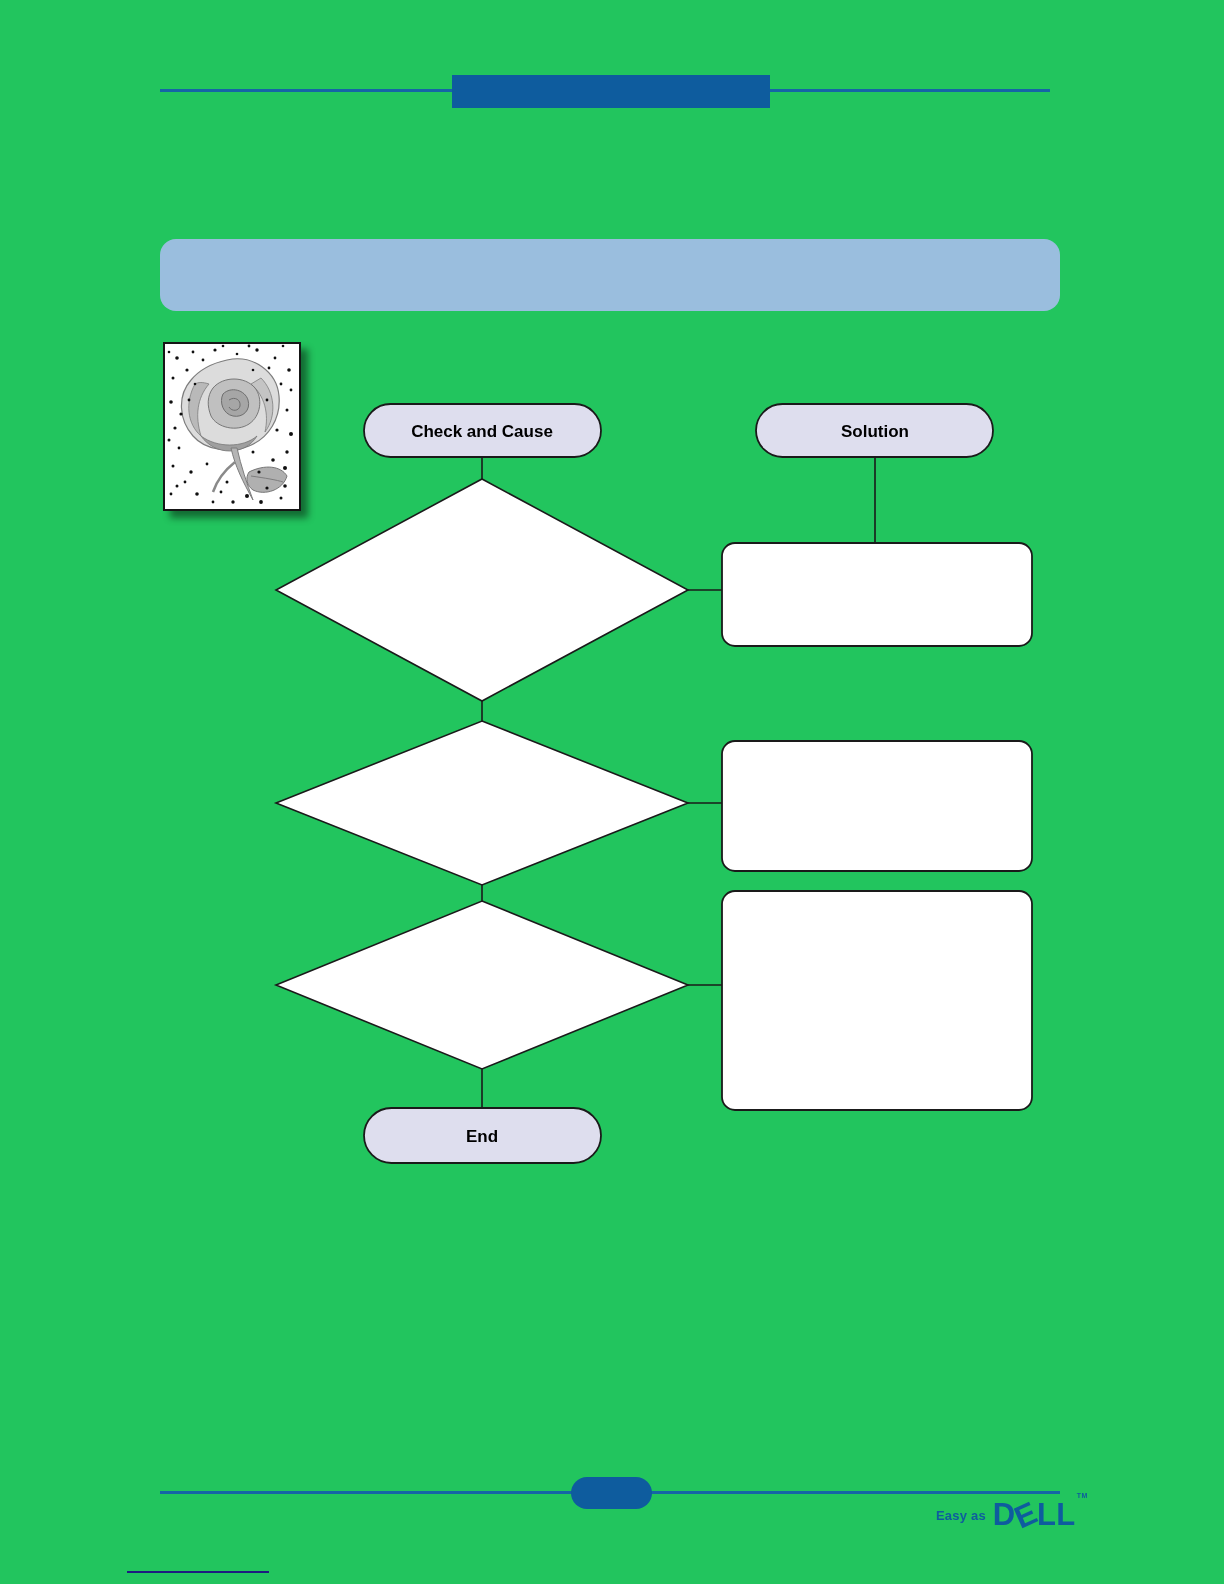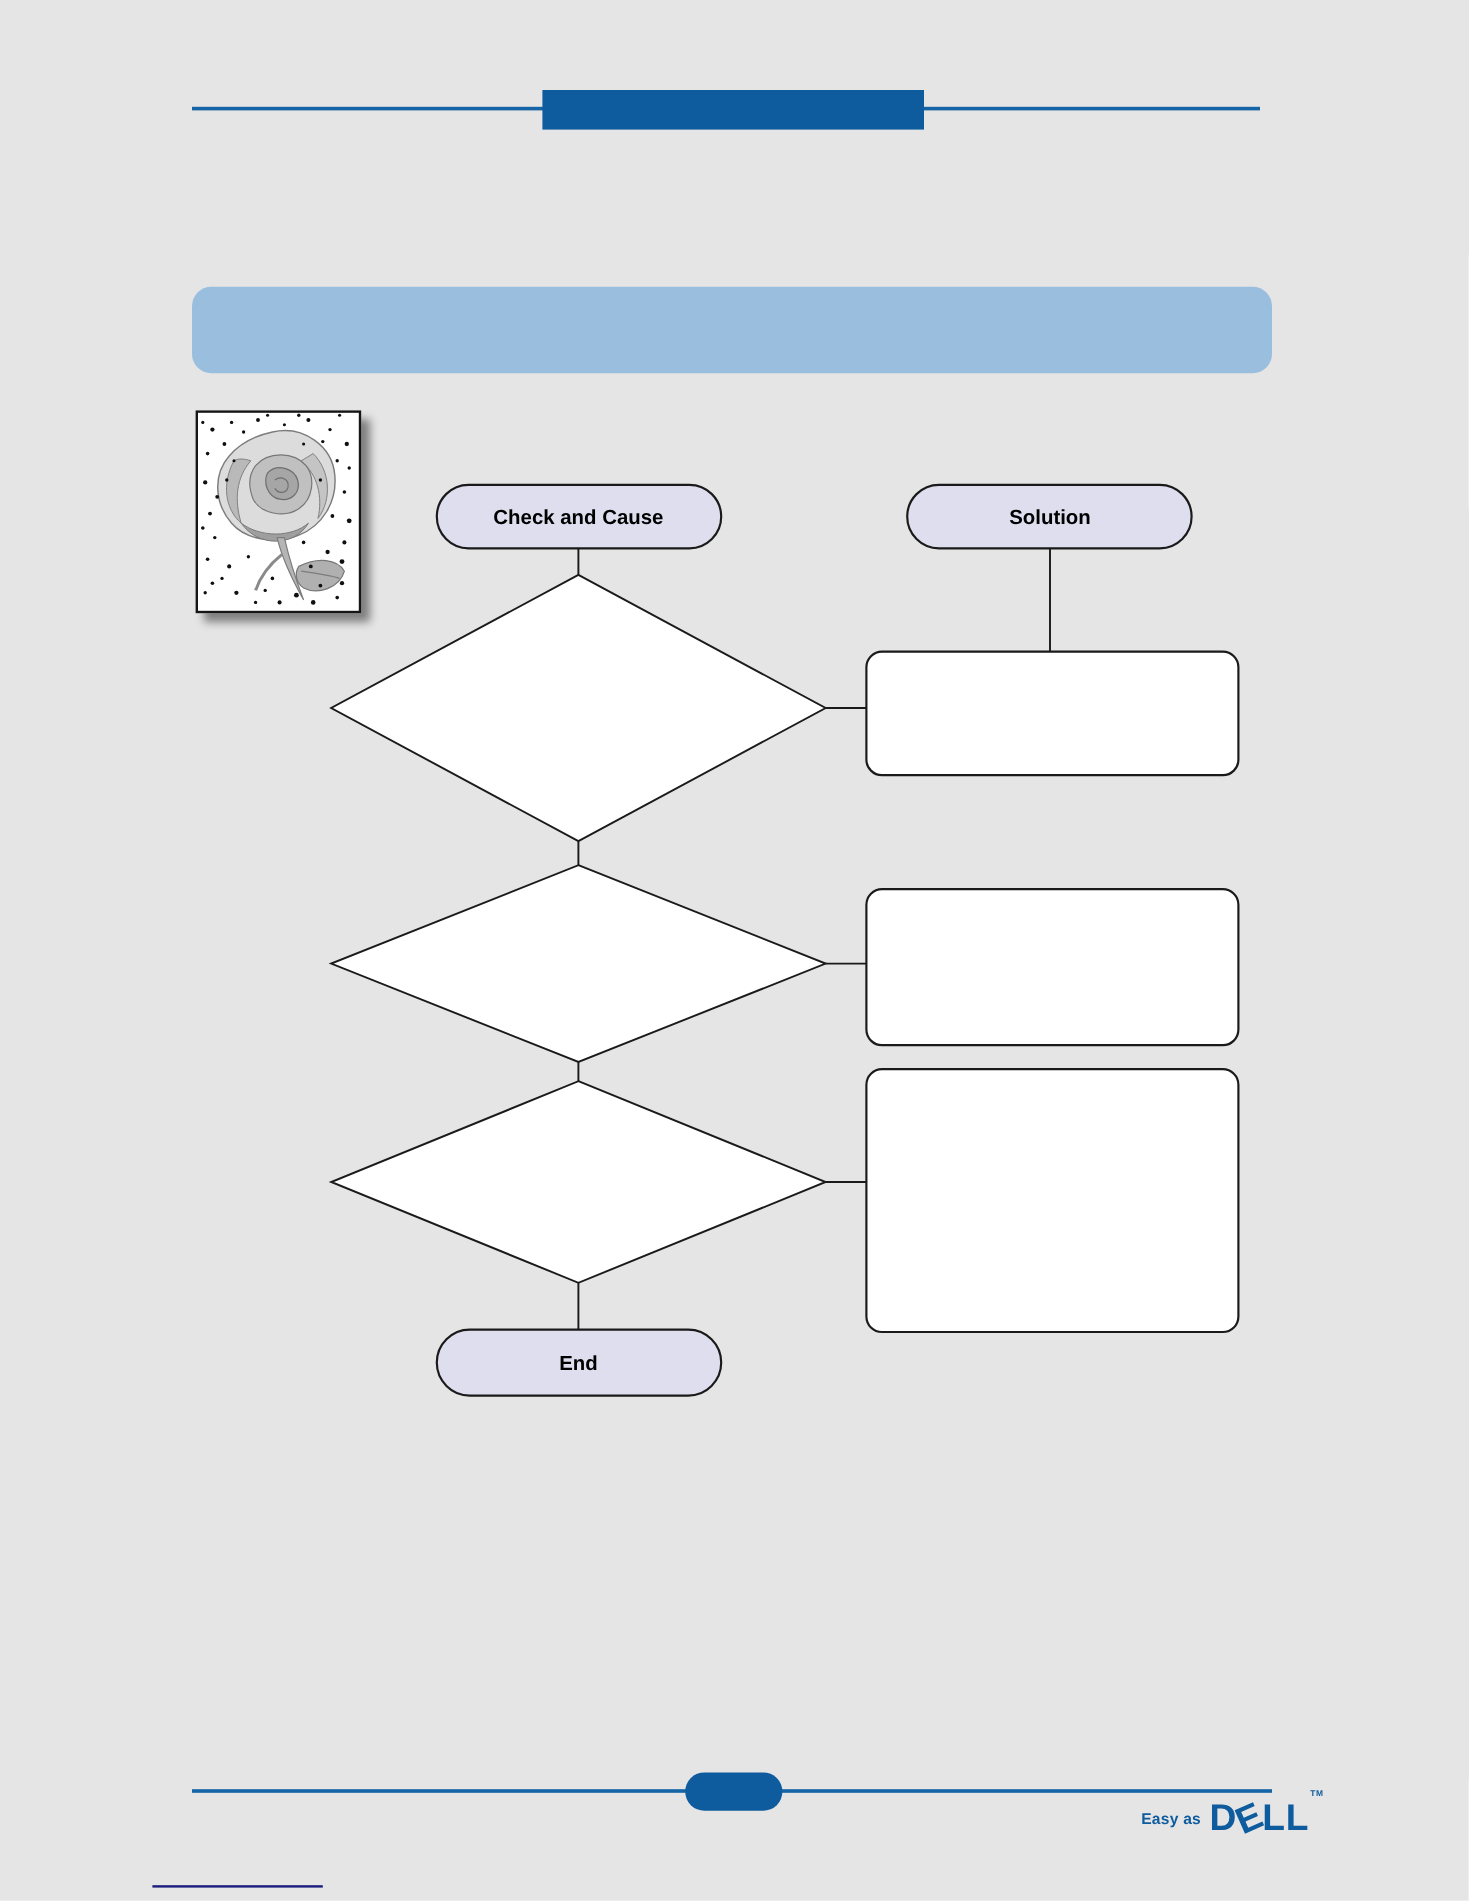--- a/index.html
+++ b/index.html
@@ -1,17 +1,17 @@
 <!DOCTYPE html>
 <html><head>
 <meta charset="utf-8">
 <style>
   html,body{margin:0;padding:0;background:#ffffff;}
   .page{
-    position:relative;width:1224px;height:1584px;background:#e5e5e5;
+    position:relative;width:1224px;height:1584px;background:#22c55e;
     font-family:"Liberation Sans",sans-serif;overflow:hidden;
   }
   
   .header-rule{position:absolute;left:160px;top:89px;width:890px;height:3px;background:#1565A6;}
   .header-title-box{position:absolute;left:452px;top:75px;width:318px;height:33px;background:#0E5C9E;}
   .section-banner{position:absolute;left:160px;top:239px;width:900px;height:72px;border-radius:16px;background:#9ABEDE;}
   
   .rose-box{
     position:absolute;left:163px;top:342px;width:134px;height:165px;
     background:#ffffff;border:2px solid #151515;
@@ -25,21 +25,21 @@
   .diamond-shape{fill:#ffffff;stroke:#1a1a1a;stroke-width:1.6;}
   .connector{stroke:#1a1a1a;stroke-width:1.6;}
   .node-label{font-family:"Liberation Sans",sans-serif;font-size:17px;font-weight:bold;fill:#000000;}
   
   .footer-rule{position:absolute;left:160px;top:1491px;width:900px;height:3px;background:#1565A6;}
   .page-pill{position:absolute;left:571px;top:1477px;width:81px;height:32px;border-radius:16px;background:#0E5C9E;}
   .footer-logo{
     position:absolute;left:936px;top:1496px;height:32px;
     display:flex;align-items:flex-end;gap:7px;color:#0E5C9E;
   }
-  .easyas{font-size:13px;font-weight:bold;padding-bottom:5px;letter-spacing:0.2px;margin-left:15px;}
+  .easyas{font-size:13px;font-weight:bold;padding-bottom:5px;letter-spacing:0.2px;}
   .dell{display:flex;align-items:flex-end;font-size:31px;font-weight:900;line-height:26px;letter-spacing:0.5px;}
   .dell .e{display:inline-block;transform:rotate(-24deg);transform-origin:55% 55%;}
   .tm{font-size:7px;font-weight:bold;position:relative;top:-19px;left:1px;}
   .footnote-rule{position:absolute;left:127px;top:1571px;width:142px;height:2px;background:#1c1c80;}
 </style>
 </head>
 <body>
 
 <div class="page">
 

